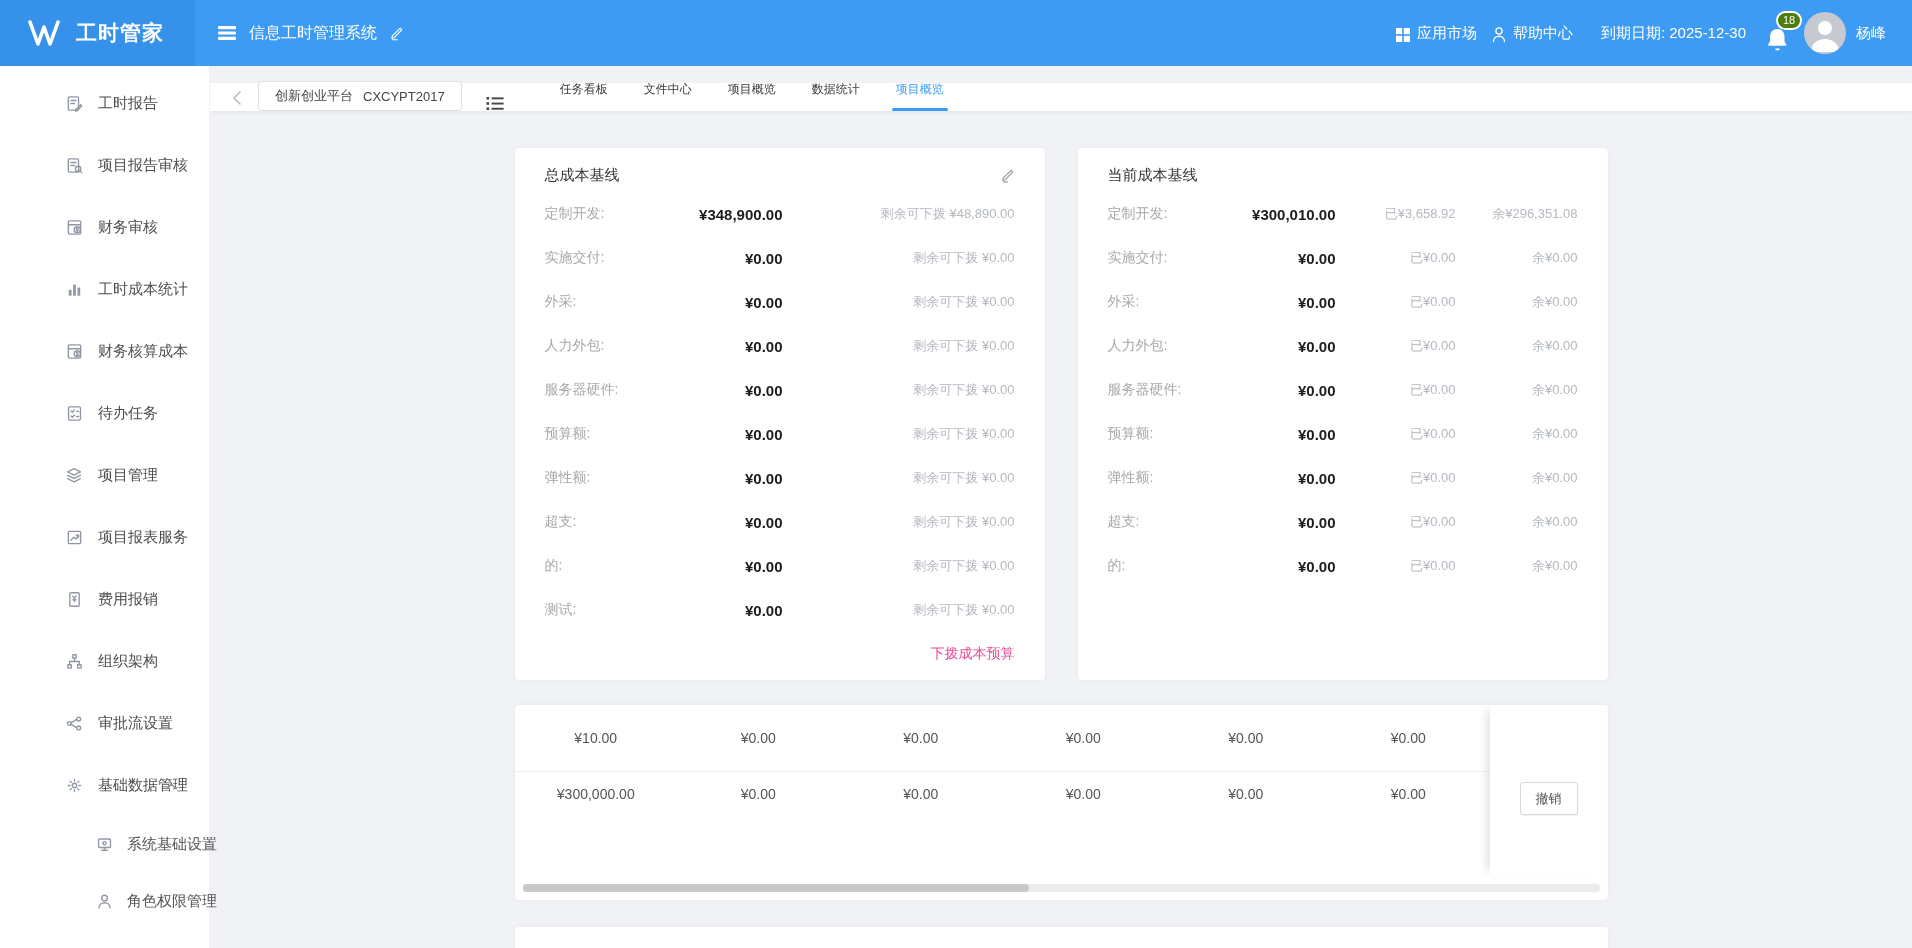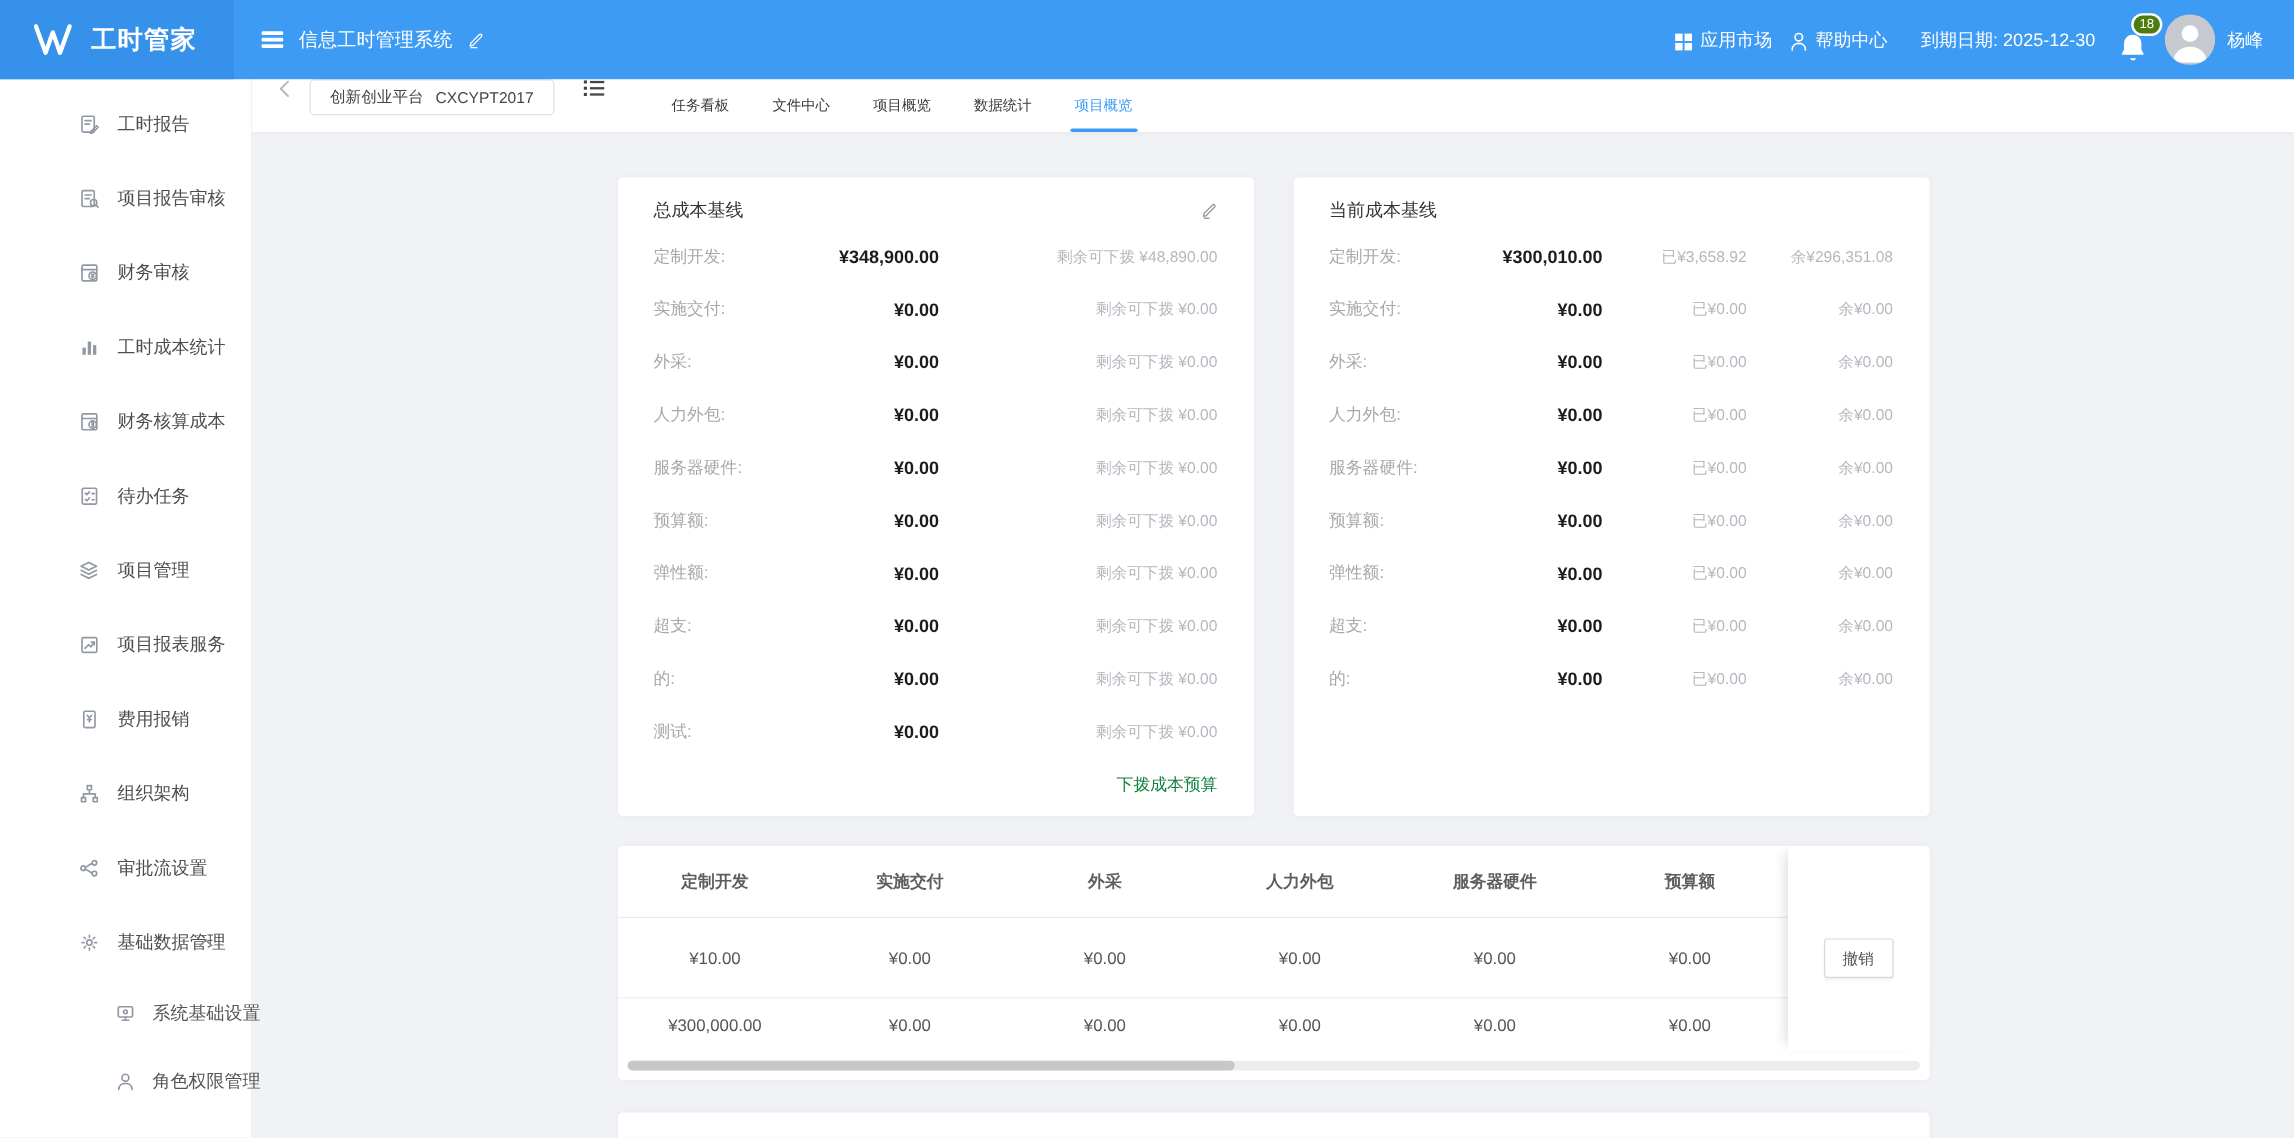--- a/index.html
+++ b/index.html
@@ -26,21 +26,21 @@
   
   .sidebar { position:absolute; top:66px; left:0; width:210px; bottom:0; background:#fff; border-right:1px solid #f1f1f1; padding-top:6px; z-index:20; }
   .side-item { height:62px; display:flex; align-items:center; padding-left:64px; cursor:pointer; position:relative; }
   .side-item .icn { width:20px; color:#9298a3; }
   .side-label { font-size:15px; color:#4d4d4d; margin-left:14px; white-space:nowrap; }
   .side-item.sub { height:57px; padding-left:96px; }
   .side-item.sub .side-label { font-size:15px; color:#555; }
   .chev { position:absolute; right:32px; top:50%; transform:translateY(-50%); }
 
   
-  .toolbar { position:absolute; top:66px; left:210px; right:0; height:44px; background:#fff; display:flex; align-items:flex-start;
+  .toolbar { position:absolute; top:83px; left:210px; right:0; height:28px; background:#fff; display:flex; align-items:flex-end;
              box-shadow:0 2px 4px rgba(0,0,0,0.05); z-index:10; padding-left:14px; }
   .back { width:26px; text-align:center; color:#b9b9b9; font-size:18px; cursor:pointer; }
   .proj-box { margin-left:8px; height:30px; border:1px solid #dcdfe3; border-radius:4px; background:#fff; display:flex; align-items:center;
               padding:0 16px; font-size:13px; color:#454545; cursor:pointer; }
   .proj-box .code { margin-left:10px; color:#454545; }
   .list-btn { margin-left:24px; cursor:pointer; }
   .tabs { display:flex; margin-left:46px; height:44px; }
   .tab { height:44px; line-height:44px; padding:0 10px; margin-right:16px; font-size:12px; color:#3a3a3a; cursor:pointer; position:relative; }
   .tab.active { color:#3c9cf5; }
   .tab.active::after { content:""; position:absolute; left:6px; right:6px; bottom:0; height:3px; background:#3c9cf5; border-radius:2px; }
@@ -54,21 +54,21 @@
   .card-title { font-size:15px; color:#333; font-weight:500; }
   .edit-btn { cursor:pointer; color:#9b9b9b; }
 
   .b-row { height:44px; display:grid; align-items:center; }
   .b-row.total { grid-template-columns:126px 112px 1fr; }
   .b-row.current { grid-template-columns:120px 108px 120px 1fr; }
   .b-lab { font-size:14px; color:#a8a8a8; }
   .b-val { font-size:15px; font-weight:600; color:#1c1c1c; text-align:right; white-space:nowrap; }
   .b-sub { font-size:13px; color:#b4b8bf; text-align:right; white-space:nowrap; }
   .link-row { height:44px; display:flex; align-items:center; justify-content:flex-end; }
-  .blue-link { color:#15803d; font-size:14px; cursor:pointer; }
+  .blue-link { color:#ec4899; font-size:14px; cursor:pointer; }
 
   
   .table-card { width:1093px; height:195px; margin:25px auto 0 auto; position:relative; overflow:hidden; }
   .t-grid { display:grid; grid-template-columns:repeat(6,1fr); width:calc(100% - 118px); }
   .t-head { height:60px; align-items:center; border-bottom:1px solid #ebebeb; }
   .t-head .t-cell { font-size:14px; font-weight:700; color:#5e5e5e; text-align:center; }
   .t-row1 { height:67px; align-items:center; border-bottom:1px solid #f0f0f0; }
   .t-row2 { height:44px; align-items:center; }
   .t-cell { font-size:14px; color:#555; text-align:center; white-space:nowrap; }
   .action-col { position:absolute; top:0; right:0; width:118px; height:171px; background:#fff;
@@ -462,28 +462,20 @@
             <span class="b-lab">的:</span>
             <span class="b-val">¥0.00</span>
             <span class="b-sub">已¥0.00</span>
             <span class="b-sub">余¥0.00</span>
           </div>
         </div>
     </section>
   </div>
 
   <section class="card table-card">
-    <div class="t-grid t-head" id="t-head">
-        <span class="t-cell">定制开发</span>
-        <span class="t-cell">实施交付</span>
-        <span class="t-cell">外采</span>
-        <span class="t-cell">人力外包</span>
-        <span class="t-cell">服务器硬件</span>
-        <span class="t-cell">预算额</span>
-      </div>
     <div class="t-grid t-row1" id="t-row1">
         <span class="t-cell">¥10.00</span>
         <span class="t-cell">¥0.00</span>
         <span class="t-cell">¥0.00</span>
         <span class="t-cell">¥0.00</span>
         <span class="t-cell">¥0.00</span>
         <span class="t-cell">¥0.00</span>
       </div>
     <div class="t-grid t-row2" id="t-row2">
         <span class="t-cell">¥300,000.00</span>

